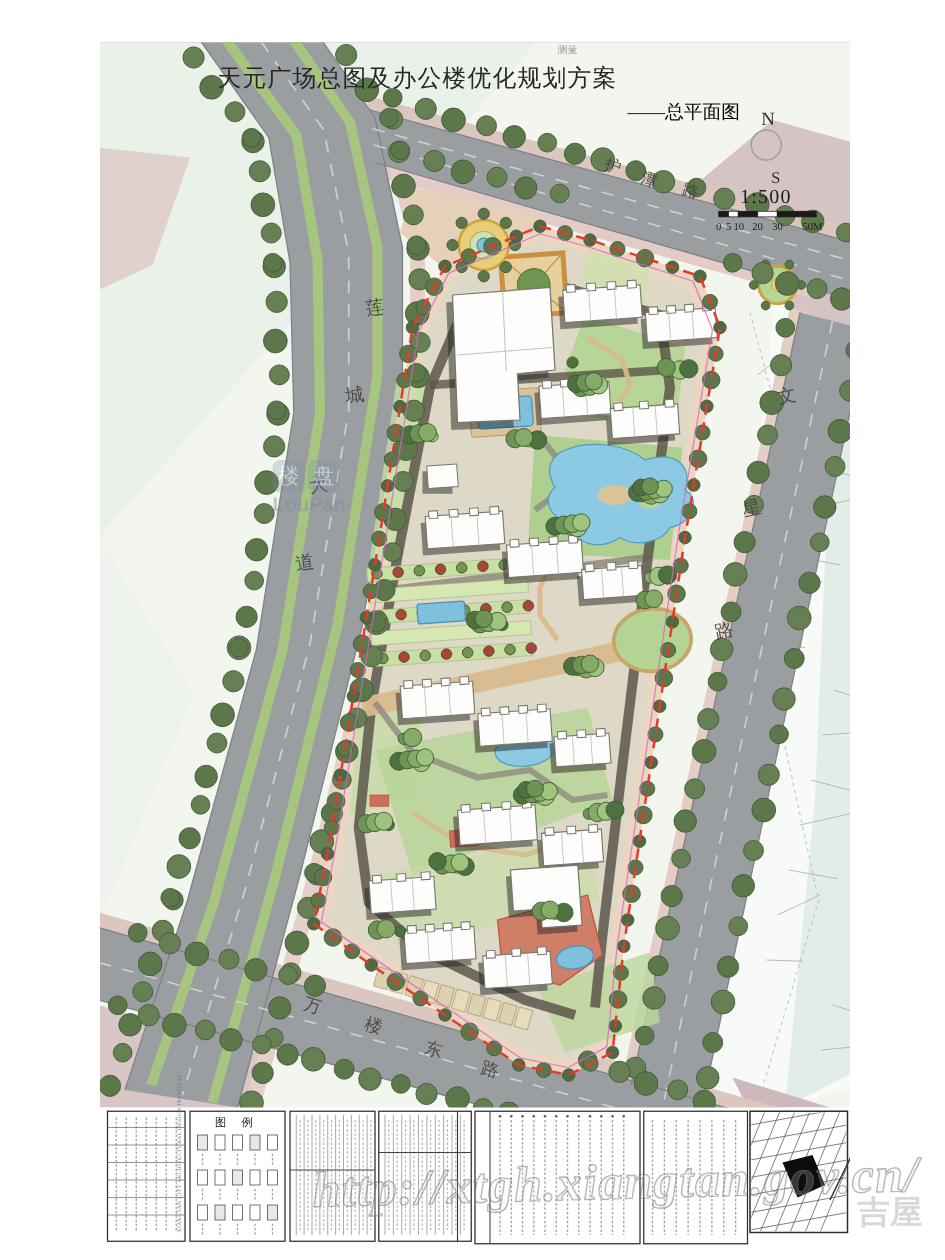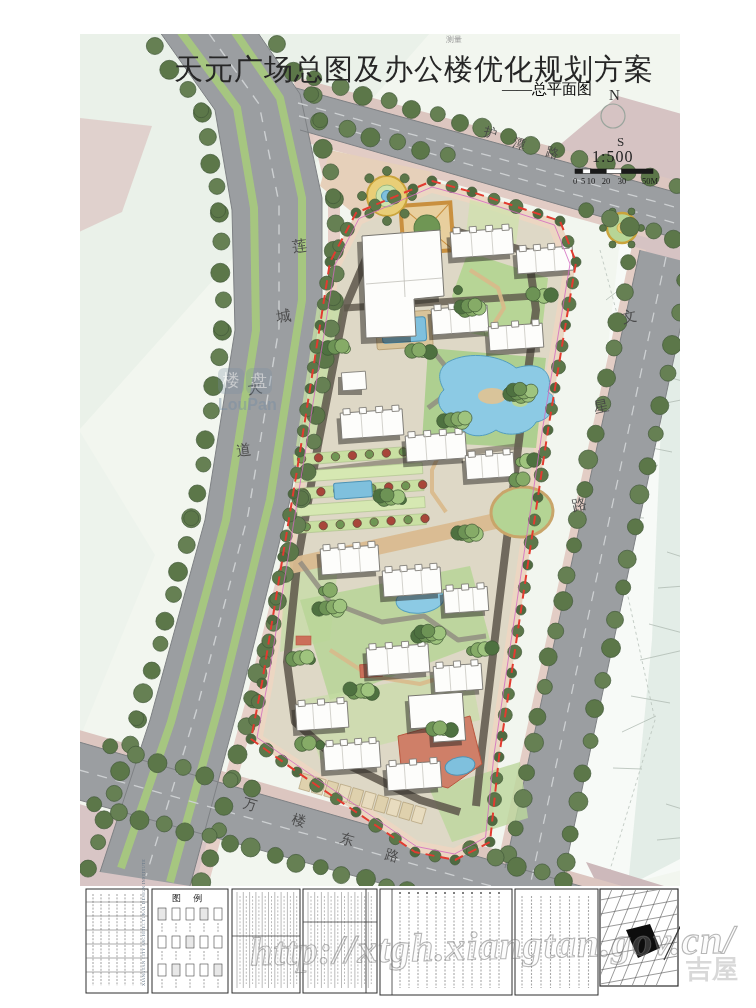--- a/index.html
+++ b/index.html
@@ -8,21 +8,21 @@
   svg{position:absolute;left:0;top:0}
   svg text{font-family:"Liberation Serif","DejaVu Serif",serif}
   .rl{fill:#454545;opacity:.92}
   .f15{font-size:15px}.f13{font-size:13px}.f14{font-size:14px}
   .cmpN{font-size:15px;fill:#2e2e2e}.cmpS{font-size:13px;fill:#2e2e2e}
   .scl{font-size:16px;fill:#1d1d1d;letter-spacing:1px}
   .tick{font-size:8.5px;fill:#1d1d1d;text-anchor:middle}
   .leg{font-size:9px;fill:#222;letter-spacing:5px}
   .inst{font-size:4.3px;fill:#667788;letter-spacing:.4px}
   .ov{position:absolute;pointer-events:none;white-space:nowrap}
-  #t-title{left:174px;top:50px;font-size:29px;color:#262626;letter-spacing:1px}
+  #t-title{left:174px;top:50px;font-size:19px;color:#262626;letter-spacing:1px}
   #t-sub{left:502px;top:80px;font-size:15px;color:#000000}
   #t-note{left:446px;top:34px;font-size:8px;color:#999}
   .wm{color:rgba(238,238,238,.18);-webkit-text-stroke:1.4px rgba(104,104,104,.55);font-weight:700}
   #wm-bureau{left:90px;top:868px;font-size:48px;letter-spacing:12px}
   #wm-url{left:250px;top:922px;font-size:40px;font-style:italic;letter-spacing:1px;
           -webkit-text-stroke:1.1px rgba(112,112,112,.5);transform:rotate(-1.5deg)}
   #wm-corner{left:686px;top:952px;font-size:26px;font-weight:700;color:rgba(168,168,168,.45);
              font-family:Liberation Mono, monospace}
   #wm-logo{left:218px;top:360px;opacity:.55}
   .tile{display:inline-block;width:26px;height:26px;line-height:26px;text-align:center;

